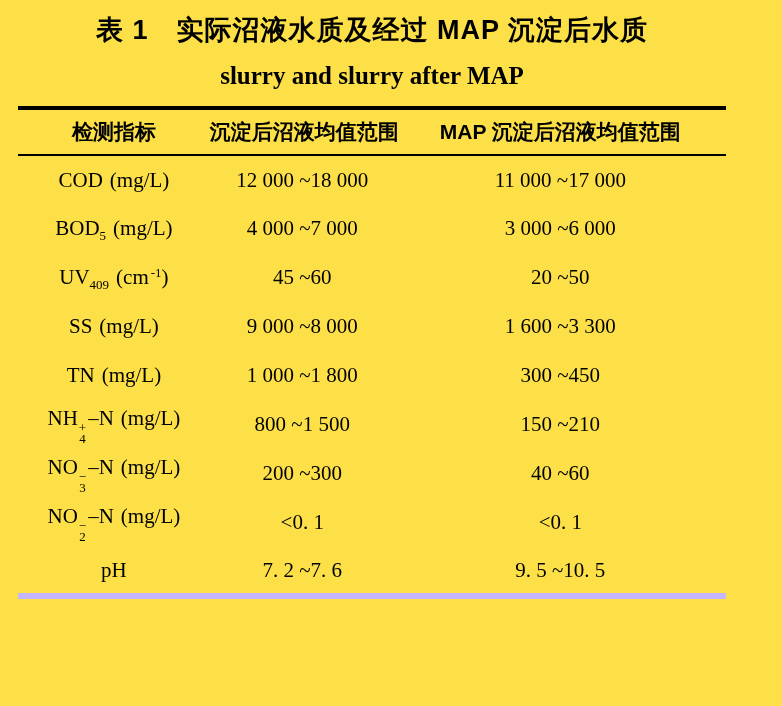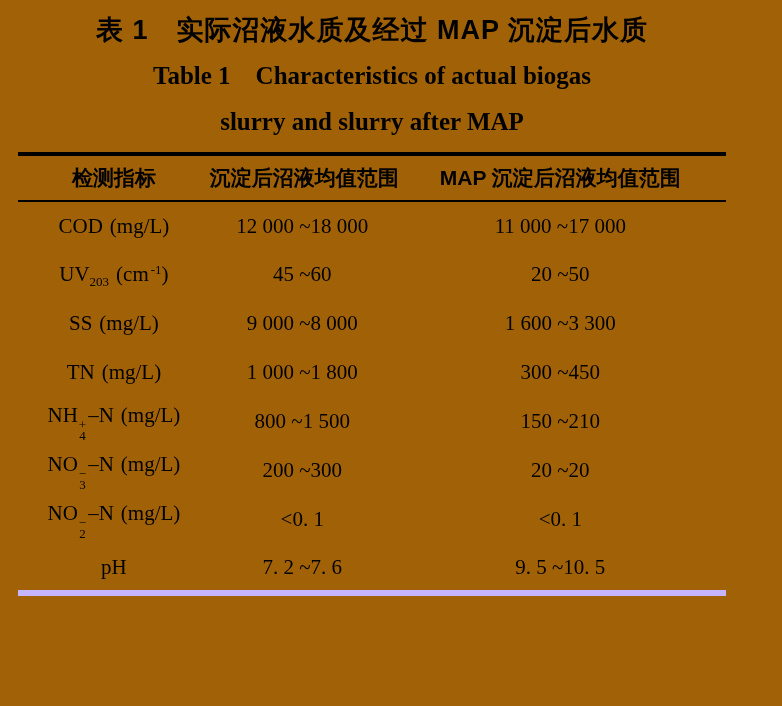--- a/index.html
+++ b/index.html
@@ -6,21 +6,21 @@
     margin: 0;
     padding: 0;
     background: #ffffff;
     color: #000000;
     font-family: "Liberation Serif", serif;
   }
   .page {
     position: relative;
     width: 782px;
     height: 706px;
-    background: #a16207;
+    background: #fde047;
     overflow: hidden;
   }
   .caption-block {
     margin-left: 18px;
     width: 708px;
     text-align: center;
     padding-top: 8px;
   }
   .caption-zh {
     font-family: "Liberation Sans", sans-serif;
@@ -89,21 +89,20 @@
     margin-left: 1px;
   }
 </style>
 </head>
 <body>
 
 <div class="page">
 
   <div class="caption-block">
     <div class="caption-zh">表 1　实际沼液水质及经过 MAP 沉淀后水质</div>
-    <div class="caption-en">Table 1　Characteristics of actual biogas</div>
     <div class="caption-en">slurry and slurry after MAP</div>
   </div>
 
   <table class="data-table">
     <colgroup>
       <col class="col1">
         <col class="col2">
         <col class="col3">
     </colgroup>
     <thead>
@@ -114,23 +113,28 @@
       </tr>
     </thead>
     <tbody>
 
       <tr>
         <td class="ind"><span>COD</span><span class="unit">(mg/L)</span></td>
         <td>12 000 ~18 000</td>
         <td>11 000 ~17 000</td>
       </tr>
 
+      <tr>
+        <td class="ind"><span>BOD</span><sub>5</sub><span class="unit">(mg/L)</span></td>
+        <td>4 000 ~7 000</td>
+        <td>3 000 ~6 000</td>
+      </tr>
 
       <tr>
-        <td class="ind"><span>UV</span><sub>203</sub><span class="unit">(cm</span><sup class="unit-sup">-1</sup><span>)</span></td>
+        <td class="ind"><span>UV</span><sub>409</sub><span class="unit">(cm</span><sup class="unit-sup">-1</sup><span>)</span></td>
         <td>45 ~60</td>
         <td>20 ~50</td>
       </tr>
 
       <tr>
         <td class="ind"><span>SS</span><span class="unit">(mg/L)</span></td>
         <td>9 000 ~8 000</td>
         <td>1 600 ~3 300</td>
       </tr>
 
@@ -148,21 +152,21 @@
         <td>800 ~1 500</td>
         <td>150 ~210</td>
       </tr>
 
       <tr>
         <td class="ind"><span>NO</span><span class="ss">
               <span>−</span>
               <span>3</span>
             </span><span class="suffix">–N</span><span class="unit">(mg/L)</span></td>
         <td>200 ~300</td>
-        <td>20 ~20</td>
+        <td>40 ~60</td>
       </tr>
 
       <tr>
         <td class="ind"><span>NO</span><span class="ss">
               <span>−</span>
               <span>2</span>
             </span><span class="suffix">–N</span><span class="unit">(mg/L)</span></td>
         <td>&lt;0. 1</td>
         <td>&lt;0. 1</td>
       </tr>

